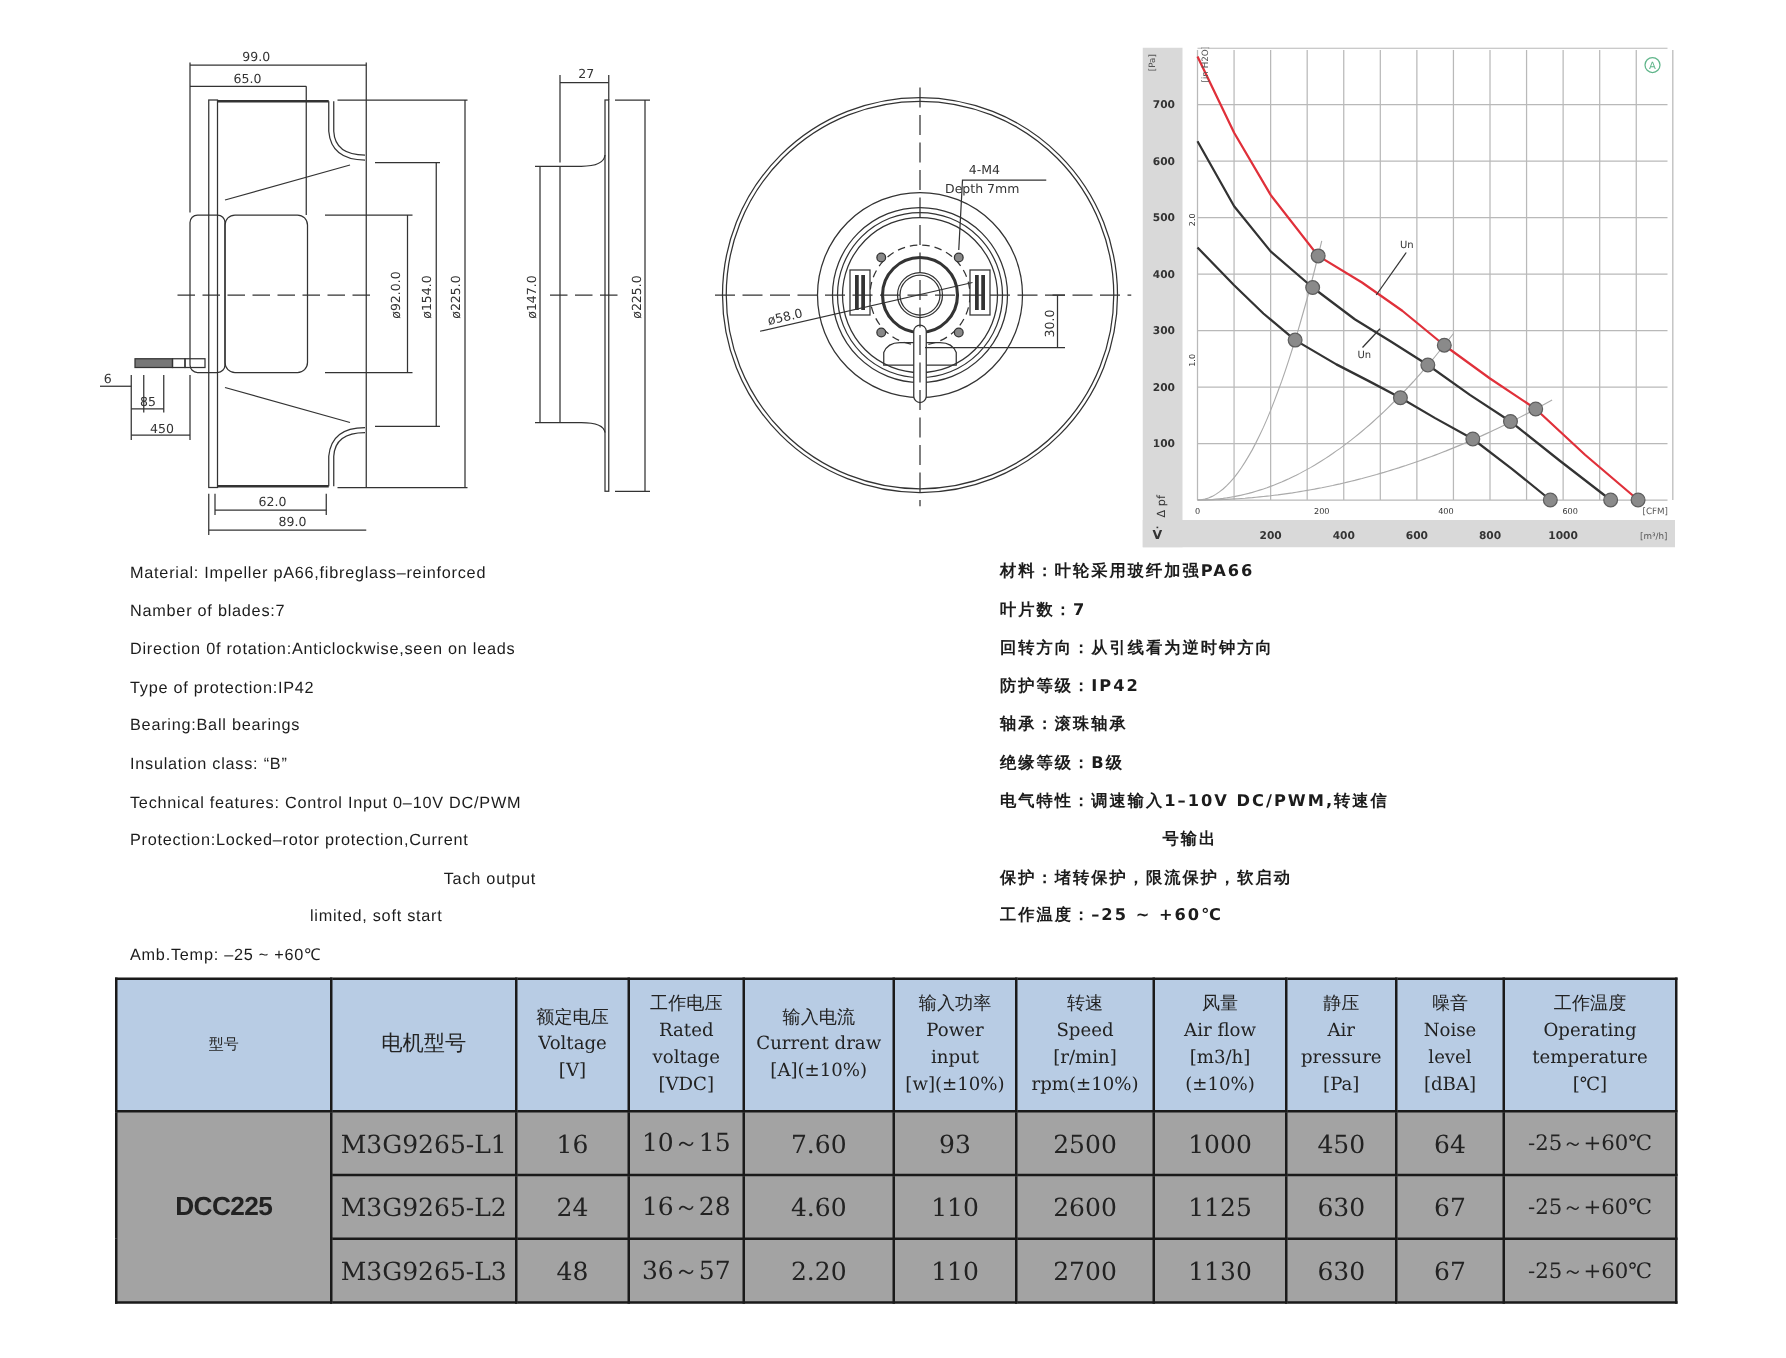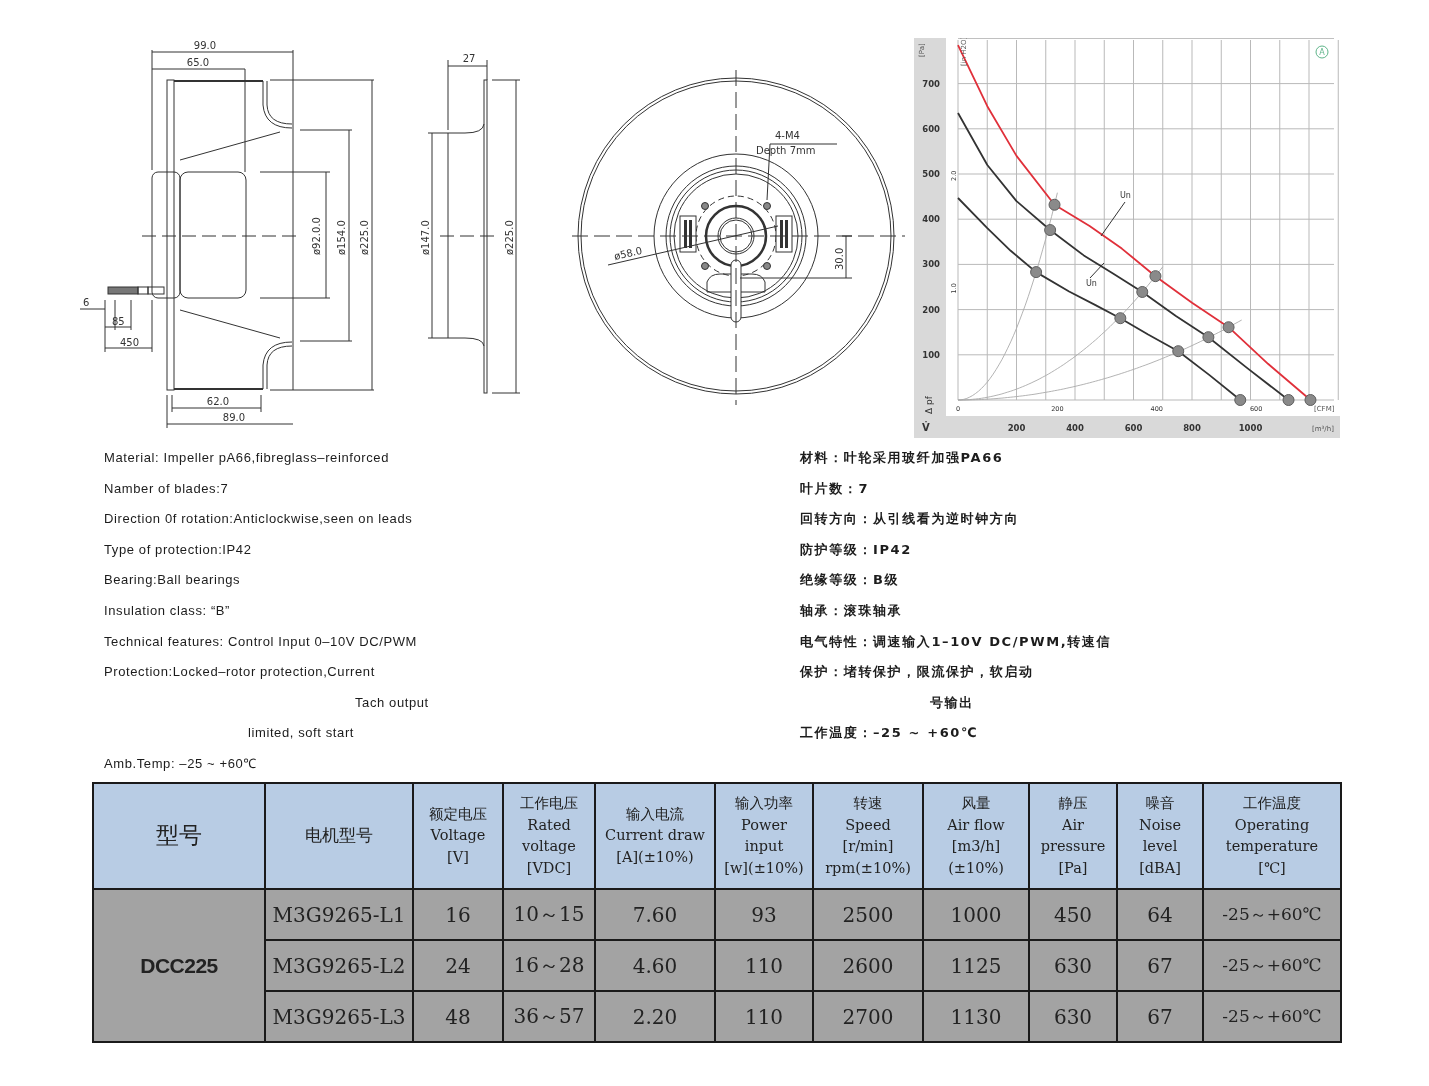--- a/index.html
+++ b/index.html
@@ -251,45 +251,45 @@
   <div class="line" style="padding-left:251px">Tach output</div>
   <div class="line" style="padding-left:144px">limited, soft start</div>
   <div class="line">Amb.Temp: –25 ~ +60℃</div>
 </div>
 
 <div class="spec-zh">
   <div class="line">材料：叶轮采用玻纤加强PA66</div>
   <div class="line">叶片数：7</div>
   <div class="line">回转方向：从引线看为逆时钟方向</div>
   <div class="line">防护等级：IP42</div>
+  <div class="line">轴承：滚珠轴承</div>
   <div class="line">绝缘等级：B级</div>
-  <div class="line">轴承：滚珠轴承</div>
   <div class="line">电气特性：调速输入1–10V DC/PWM,转速信</div>
+  <div class="line" style="padding-left:130px">号输出</div>
   <div class="line">保护：堵转保护，限流保护，软启动</div>
-  <div class="line" style="padding-left:130px">号输出</div>
   <div class="line">工作温度：–25 ~ +60℃</div>
 </div>
 
 <table class="spec">
   <colgroup>
     <col style="width:172px">
       <col style="width:148px">
       <col style="width:90px">
       <col style="width:92px">
     <col style="width:120px">
       <col style="width:98px">
       <col style="width:110px">
       <col style="width:106px">
     <col style="width:88px">
       <col style="width:86px">
       <col style="width:138px">
   </colgroup>
   <thead>
     <tr id="header-row">
-        <th style="font-size: 23px;">
+        <th style="font-size: 12px;">
           <span class="ln">型号</span>
         </th>
         <th style="font-size: 17px;">
           <span class="ln">电机型号</span>
         </th>
         <th>
           <span class="ln">额定电压</span>
           <span class="ln">Voltage</span>
           <span class="ln">[V]</span>
         </th>

